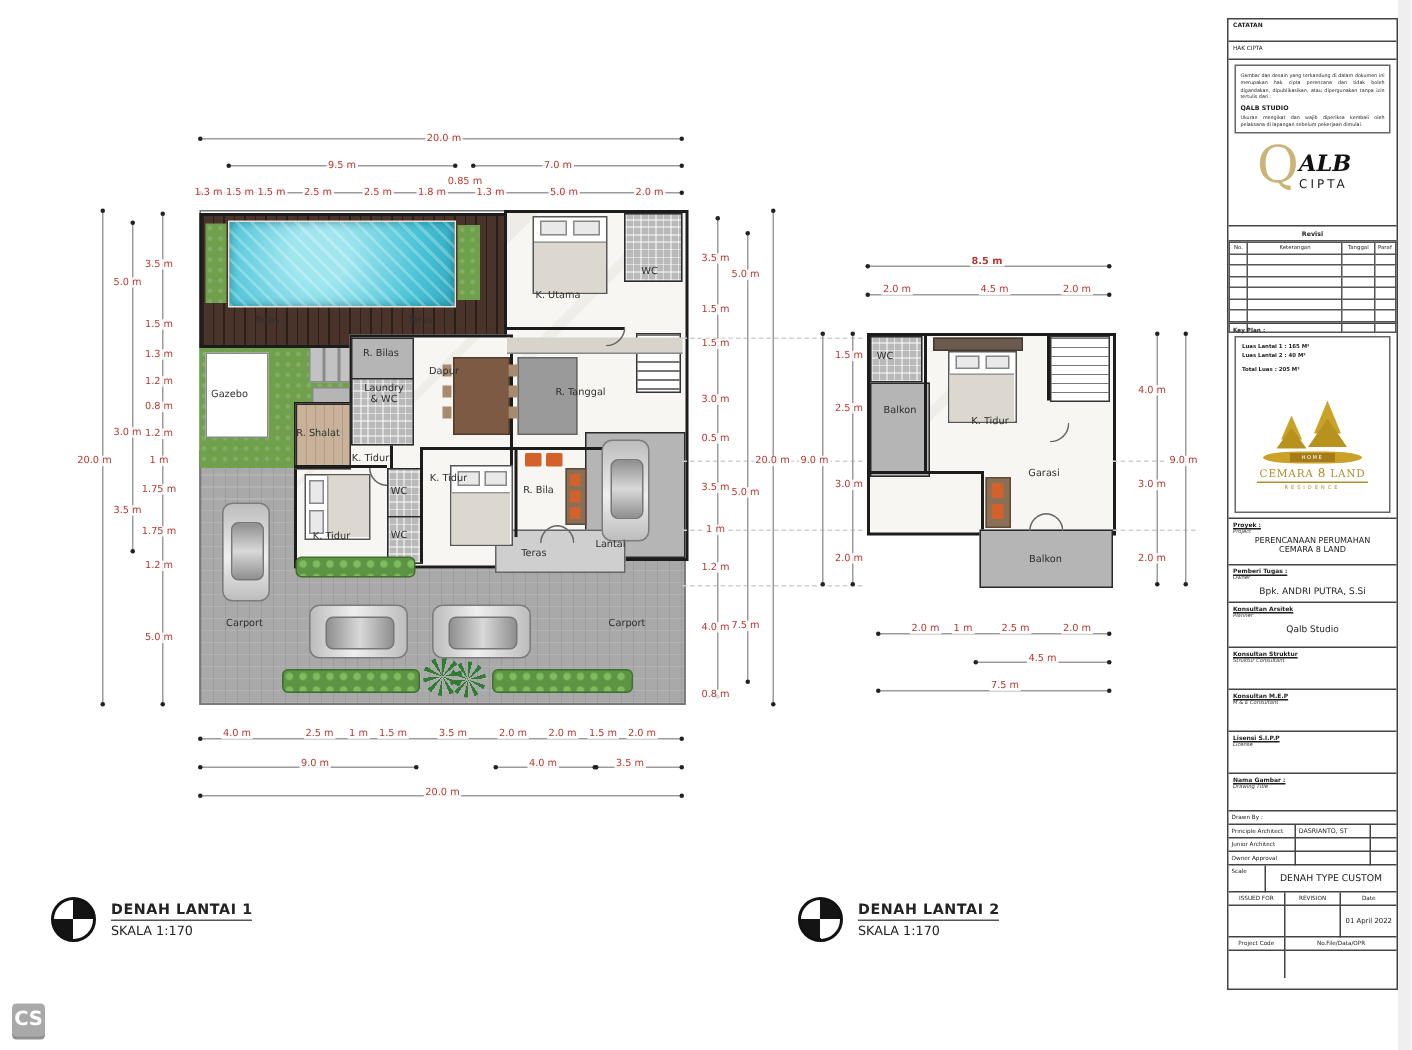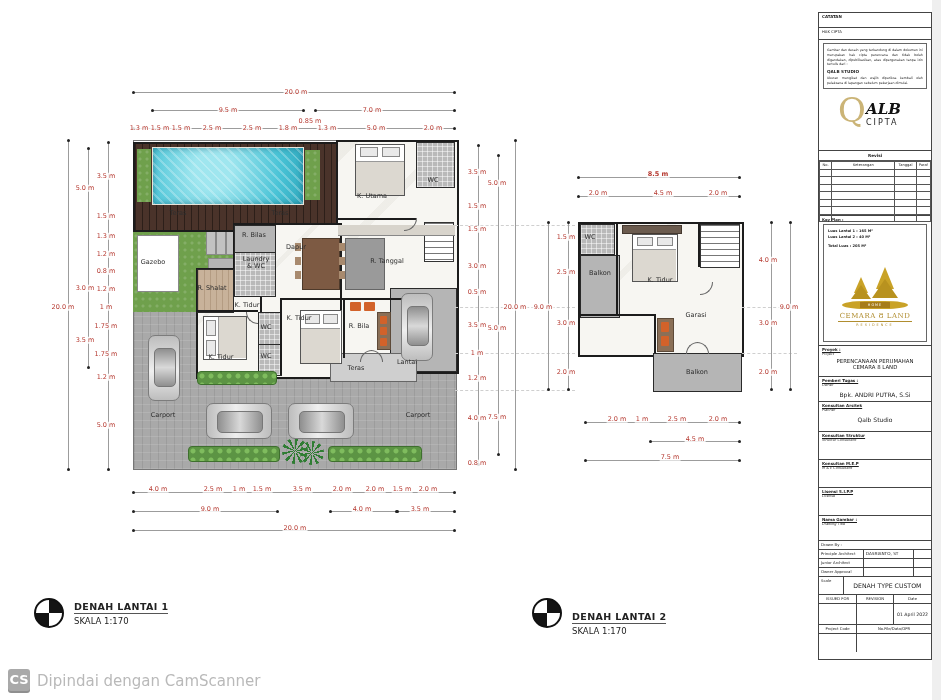--- a/index.html
+++ b/index.html
@@ -353,21 +353,21 @@
 
   <div class="abs" style="left:34px;top:598px;width:200px">
     <div class="abs northsym" style="left:0;top:0"></div>
     <div class="abs" style="left:40px;top:3px">
       <div class="cap-title">DENAH LANTAI 1</div>
       <div class="cap-scale">SKALA 1:170</div>
     </div>
   </div>
   <div class="abs" style="left:532px;top:598px;width:200px">
     <div class="abs northsym" style="left:0;top:0"></div>
-    <div class="abs" style="left:40px;top:13px">
+    <div class="abs" style="left:40px;top:3px">
       <div class="cap-title">DENAH LANTAI 2</div>
       <div class="cap-scale">SKALA 1:170</div>
     </div>
   </div>
 
   <div class="tb">
     <div class="tb-row" style="height:15px">
       <span class="tb-label" style="text-decoration:none">CATATAN</span>
     </div>
     <div class="tb-row" style="height:12px">
@@ -539,14 +539,13 @@
       <div class="grid" style="grid-template-columns:34% 66%">
         <div class="cell" style="height:18px;border-bottom:none"></div>
         <div class="cell last" style="height:18px;border-bottom:none"></div>
       </div>
     </div>
   </div>
 
   <div class="edge"></div>
 
   <div class="cs-badge">CS</div>
-  <div class="cs-text">Dipindai dengan CamScanner</div>
 </div>
 
 </body></html>

